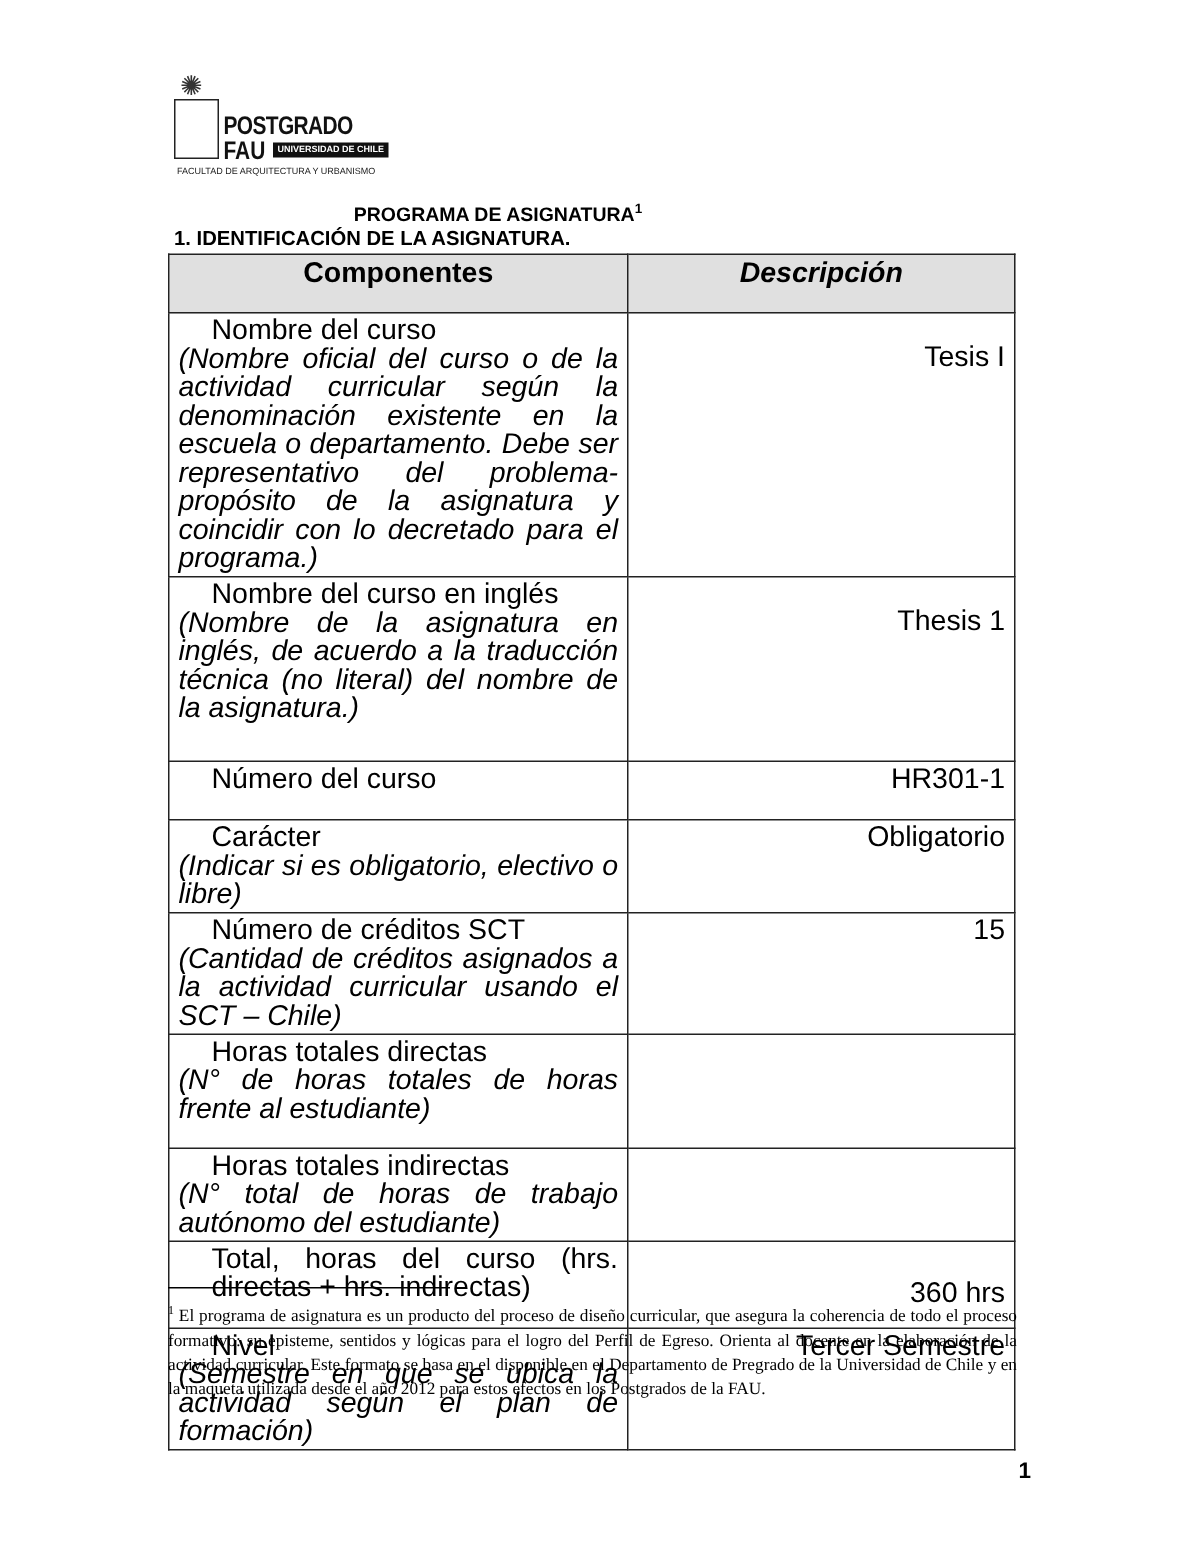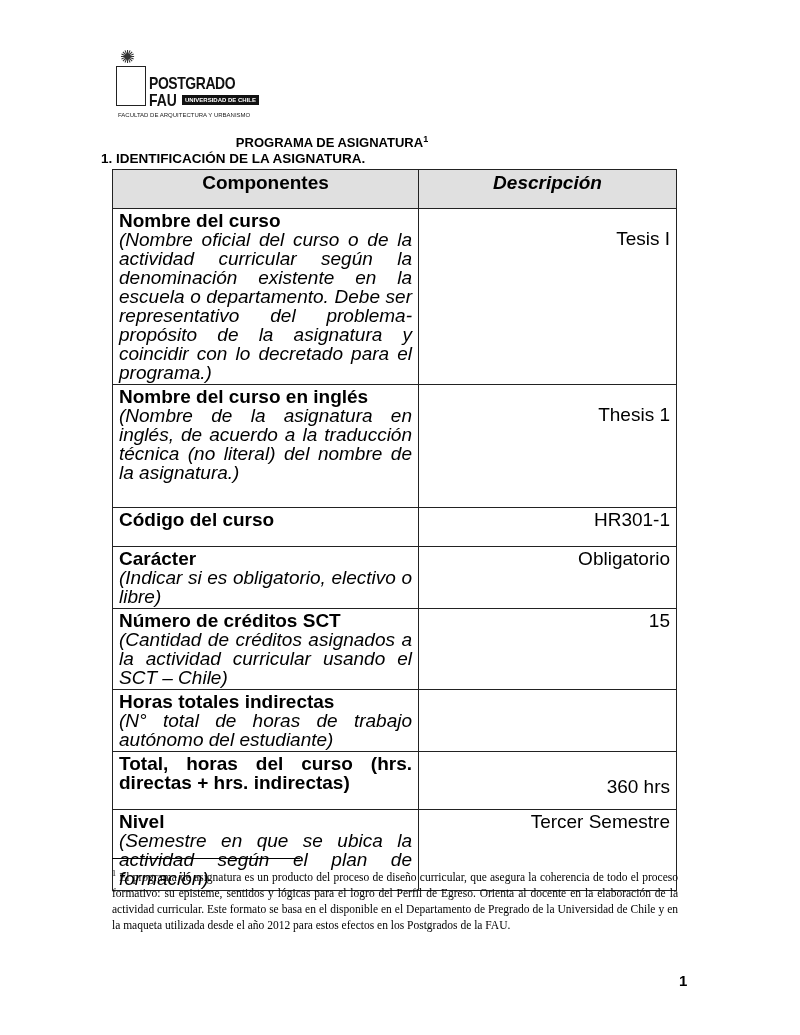--- a/index.html
+++ b/index.html
@@ -7,29 +7,29 @@
   .logo { position: absolute; left: 112px; top: 48px; width: 120px; height: 80px; }
   .logo-emblem { position: absolute; left: 4px; top: 18px; width: 30px; height: 40px; border: 1.5px solid #222; box-sizing: border-box; }
   .logo-sun { position: absolute; left: 8px; top: 0px; font-size: 18px; line-height: 18px; color: #333; }
   .logo-postgrado { position: absolute; left: 37px; top: 26px; font-size: 17px; font-weight: bold; letter-spacing: -0.5px; font-family: "Liberation Sans", sans-serif; transform: scaleX(0.82); transform-origin: left; color: #111; }
   .logo-fau { position: absolute; left: 37px; top: 43px; font-size: 17px; font-weight: bold; transform: scaleX(0.82); transform-origin: left; color: #111; }
   .logo-uchile { position: absolute; left: 70px; top: 47px; background: #111; color: #fff; font-size: 6px; font-weight: bold; padding: 2px 3px; white-space: nowrap; }
   .logo-faculty { position: absolute; left: 6px; top: 64px; font-size: 6px; white-space: nowrap; color: #222; }
 
   .doc-title { position: absolute; left: 0; width: 664px; top: 134px; text-align: center; font-weight: bold; font-size: 13px; }
   .doc-title sup { font-size: 9px; }
-  .section-title { position: absolute; left: 101px; top: 151px; font-weight: bold; font-size: 13.5px; }
+  .section-title { position: absolute; left: 116px; top: 151px; font-weight: bold; font-size: 13.5px; }
 
   table.main { position: absolute; left: 112px; top: 169px; width: 565px; border-collapse: collapse; font-size: 19px; }
   table.main td, table.main th { border: 1.3px solid #222; vertical-align: top; padding: 2px 6px; }
   table.main th { background: #e0e0e0; font-weight: bold; height: 34px; }
   th.col-desc { font-style: italic; }
   td.label { width: 293px; line-height: 19px; text-align: justify; }
   td.value { text-align: right; padding-top: 4px; line-height: 19px; }
-  .lbl-title { font-weight: bold; }
+  .lbl-title { font-weight: normal; margin-left: 22px; }
   .lbl-hint { font-style: italic; }
 
   .fn-rule { position: absolute; left: 112px; top: 858px; width: 188px; border-top: 1.2px solid #000; }
   .footnote { position: absolute; left: 112px; top: 866px; width: 566px; font-family: "Liberation Serif", serif; font-size: 11.5px; line-height: 16px; text-align: justify; }
   .footnote sup { font-size: 8px; }
   .page-number { position: absolute; left: 679px; top: 972px; font-size: 15px; font-weight: bold; }
 </style>
 </head>
 <body>
 
@@ -62,37 +62,44 @@
     </tr>
     <tr style="height:123px">
       <td class="label">
           <div class="lbl-title">Nombre del curso en inglés</div>
           <div class="lbl-hint">(Nombre de la asignatura en inglés, de acuerdo a la traducción técnica (no literal) del nombre de la asignatura.)</div>
         </td>
       <td class="value" style="padding-top:20px">Thesis 1</td>
     </tr>
     <tr style="height:39px">
       <td class="label">
-          <div class="lbl-title">Código del curso</div>
+          <div class="lbl-title">Número del curso</div>
         </td>
       <td class="value">HR301-1</td>
     </tr>
     <tr style="height:38px">
       <td class="label">
           <div class="lbl-title">Carácter</div>
           <div class="lbl-hint">(Indicar si es obligatorio, electivo o libre)</div>
         </td>
       <td class="value">Obligatorio</td>
     </tr>
     <tr style="height:58px">
       <td class="label">
           <div class="lbl-title">Número de créditos SCT</div>
           <div class="lbl-hint">(Cantidad de créditos asignados a la actividad curricular usando el SCT – Chile)</div>
         </td>
       <td class="value">15</td>
+    </tr>
+    <tr style="height:76px">
+      <td class="label">
+          <div class="lbl-title">Horas totales directas</div>
+          <div class="lbl-hint">(N° de horas totales de horas frente al estudiante)</div>
+        </td>
+      <td class="value"></td>
     </tr>
     <tr style="height:58px">
       <td class="label">
           <div class="lbl-title">Horas totales indirectas</div>
           <div class="lbl-hint">(N° total de horas de trabajo autónomo del estudiante)</div>
         </td>
       <td class="value"></td>
     </tr>
     <tr style="height:58px">
       <td class="label">

